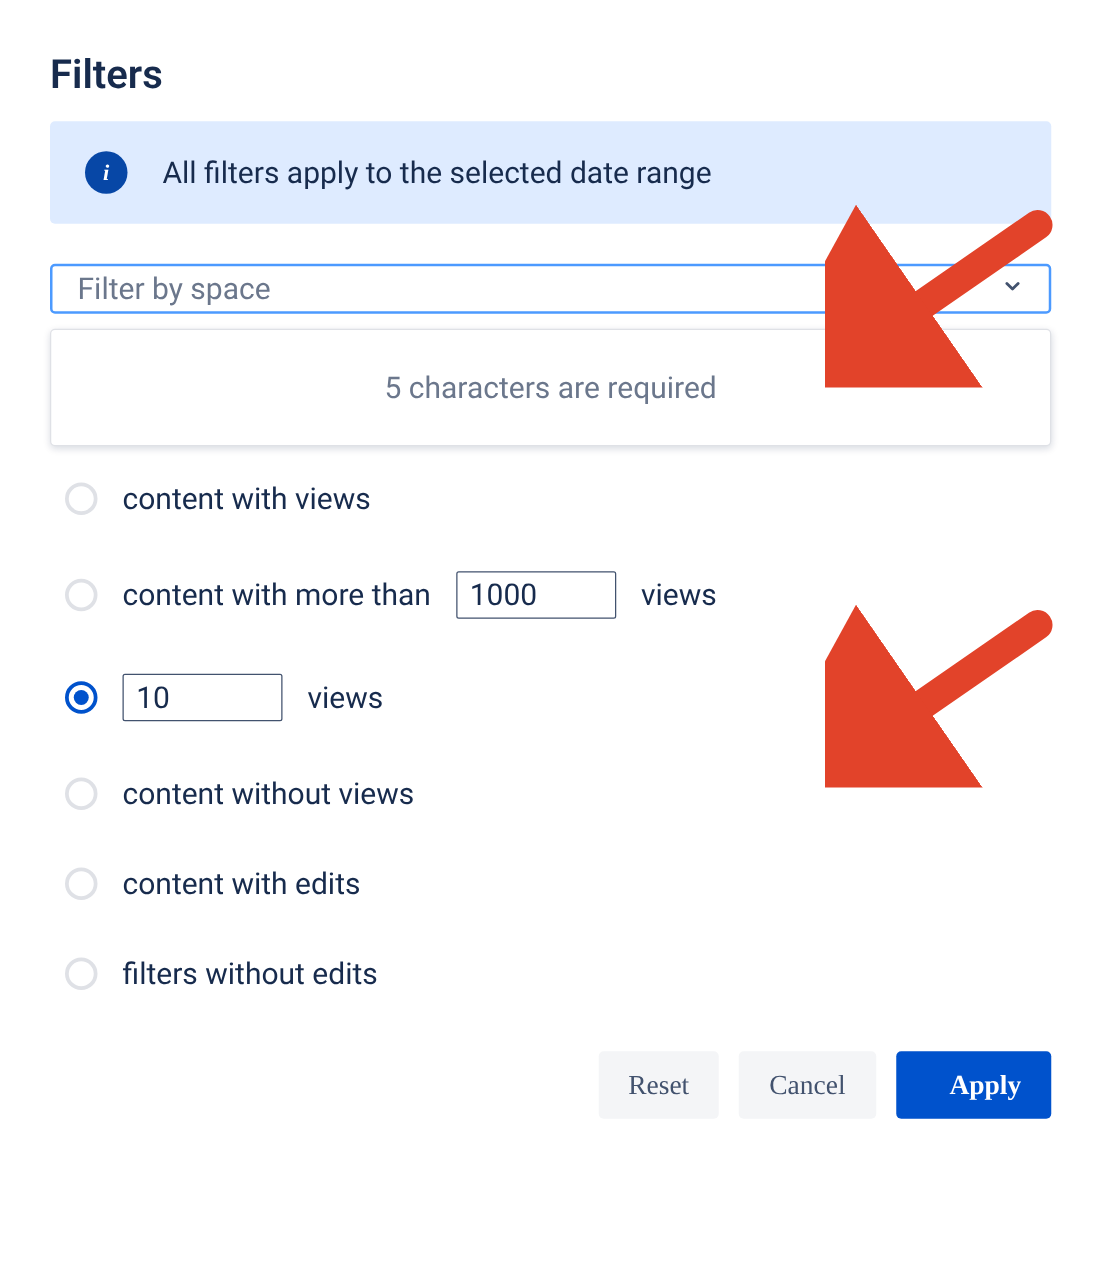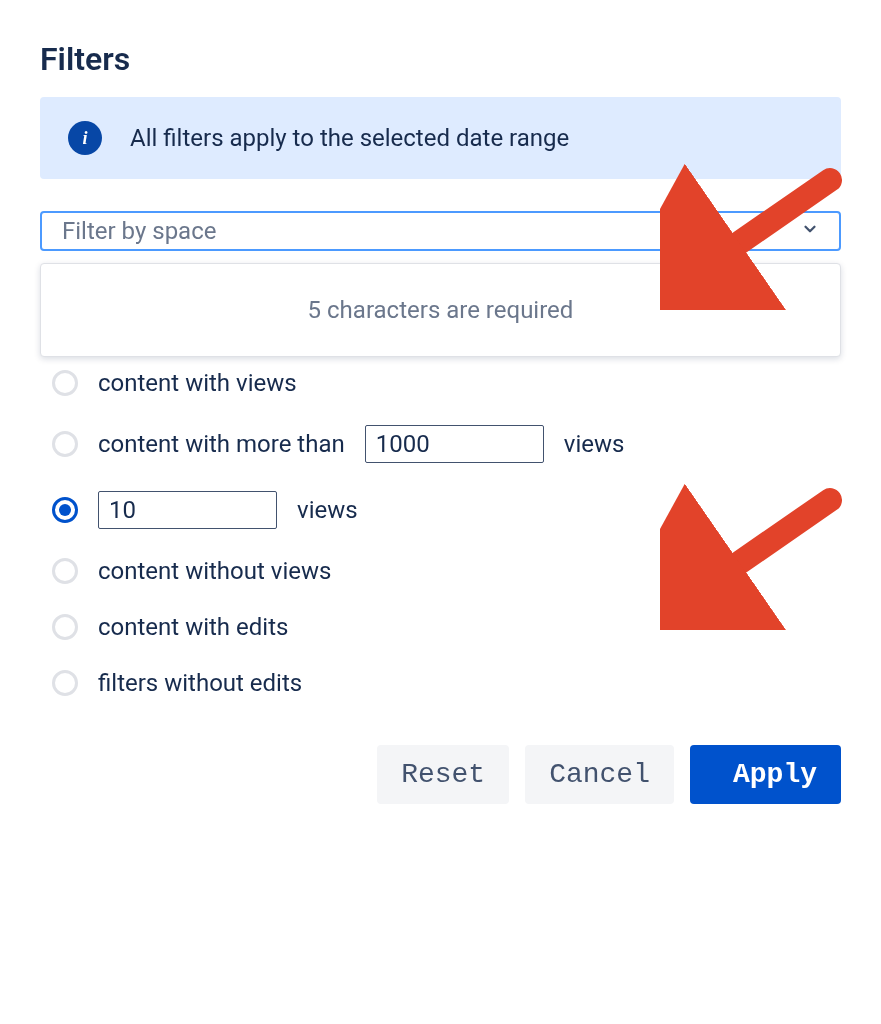--- a/index.html
+++ b/index.html
@@ -86,20 +86,21 @@
       margin-top: 2px;
       margin-left: 12px;
       margin-bottom: 48px;
     }
     .radio-row {
       display: flex;
       align-items: center;
       gap: 20px;
       font-size: 24px;
       color: #172B4D;
+      margin-top: 16px;
     }
     .radio {
       width: 26px;
       height: 26px;
       min-width: 26px;
       border-radius: 50%;
       border: 3px solid #DFE1E6;
       background: #fff;
       cursor: pointer;
       position: relative;
@@ -116,40 +117,40 @@
       width: 12px;
       height: 12px;
       border-radius: 50%;
       background: #0052CC;
     }
     .num-input {
       border: 1px solid #42526E;
       border-radius: 2px;
       padding: 4px 10px;
       font-size: 24px;
-      width: 179px;
+      width: 128px;
       color: #172B4D;
       font-family: inherit;
     }
     .label-part {
       white-space: nowrap;
     }
     .button-bar {
       display: flex;
       justify-content: flex-end;
       gap: 16px;
     }
     .btn {
       border: none;
       border-radius: 4px;
       padding: 14px 24px;
-      font-size: 28px;
+      font-size: 22px;
       font-weight: 500;
       cursor: pointer;
-      font-family: Liberation Mono, monospace;
+      font-family: Liberation Serif, serif;
     }
     .btn-secondary {
       background: #F4F5F7;
       color: #42526E;
     }
     .btn-primary {
       background: #0052CC;
       color: #fff;
       font-weight: 600;
       padding-left: 43px;

